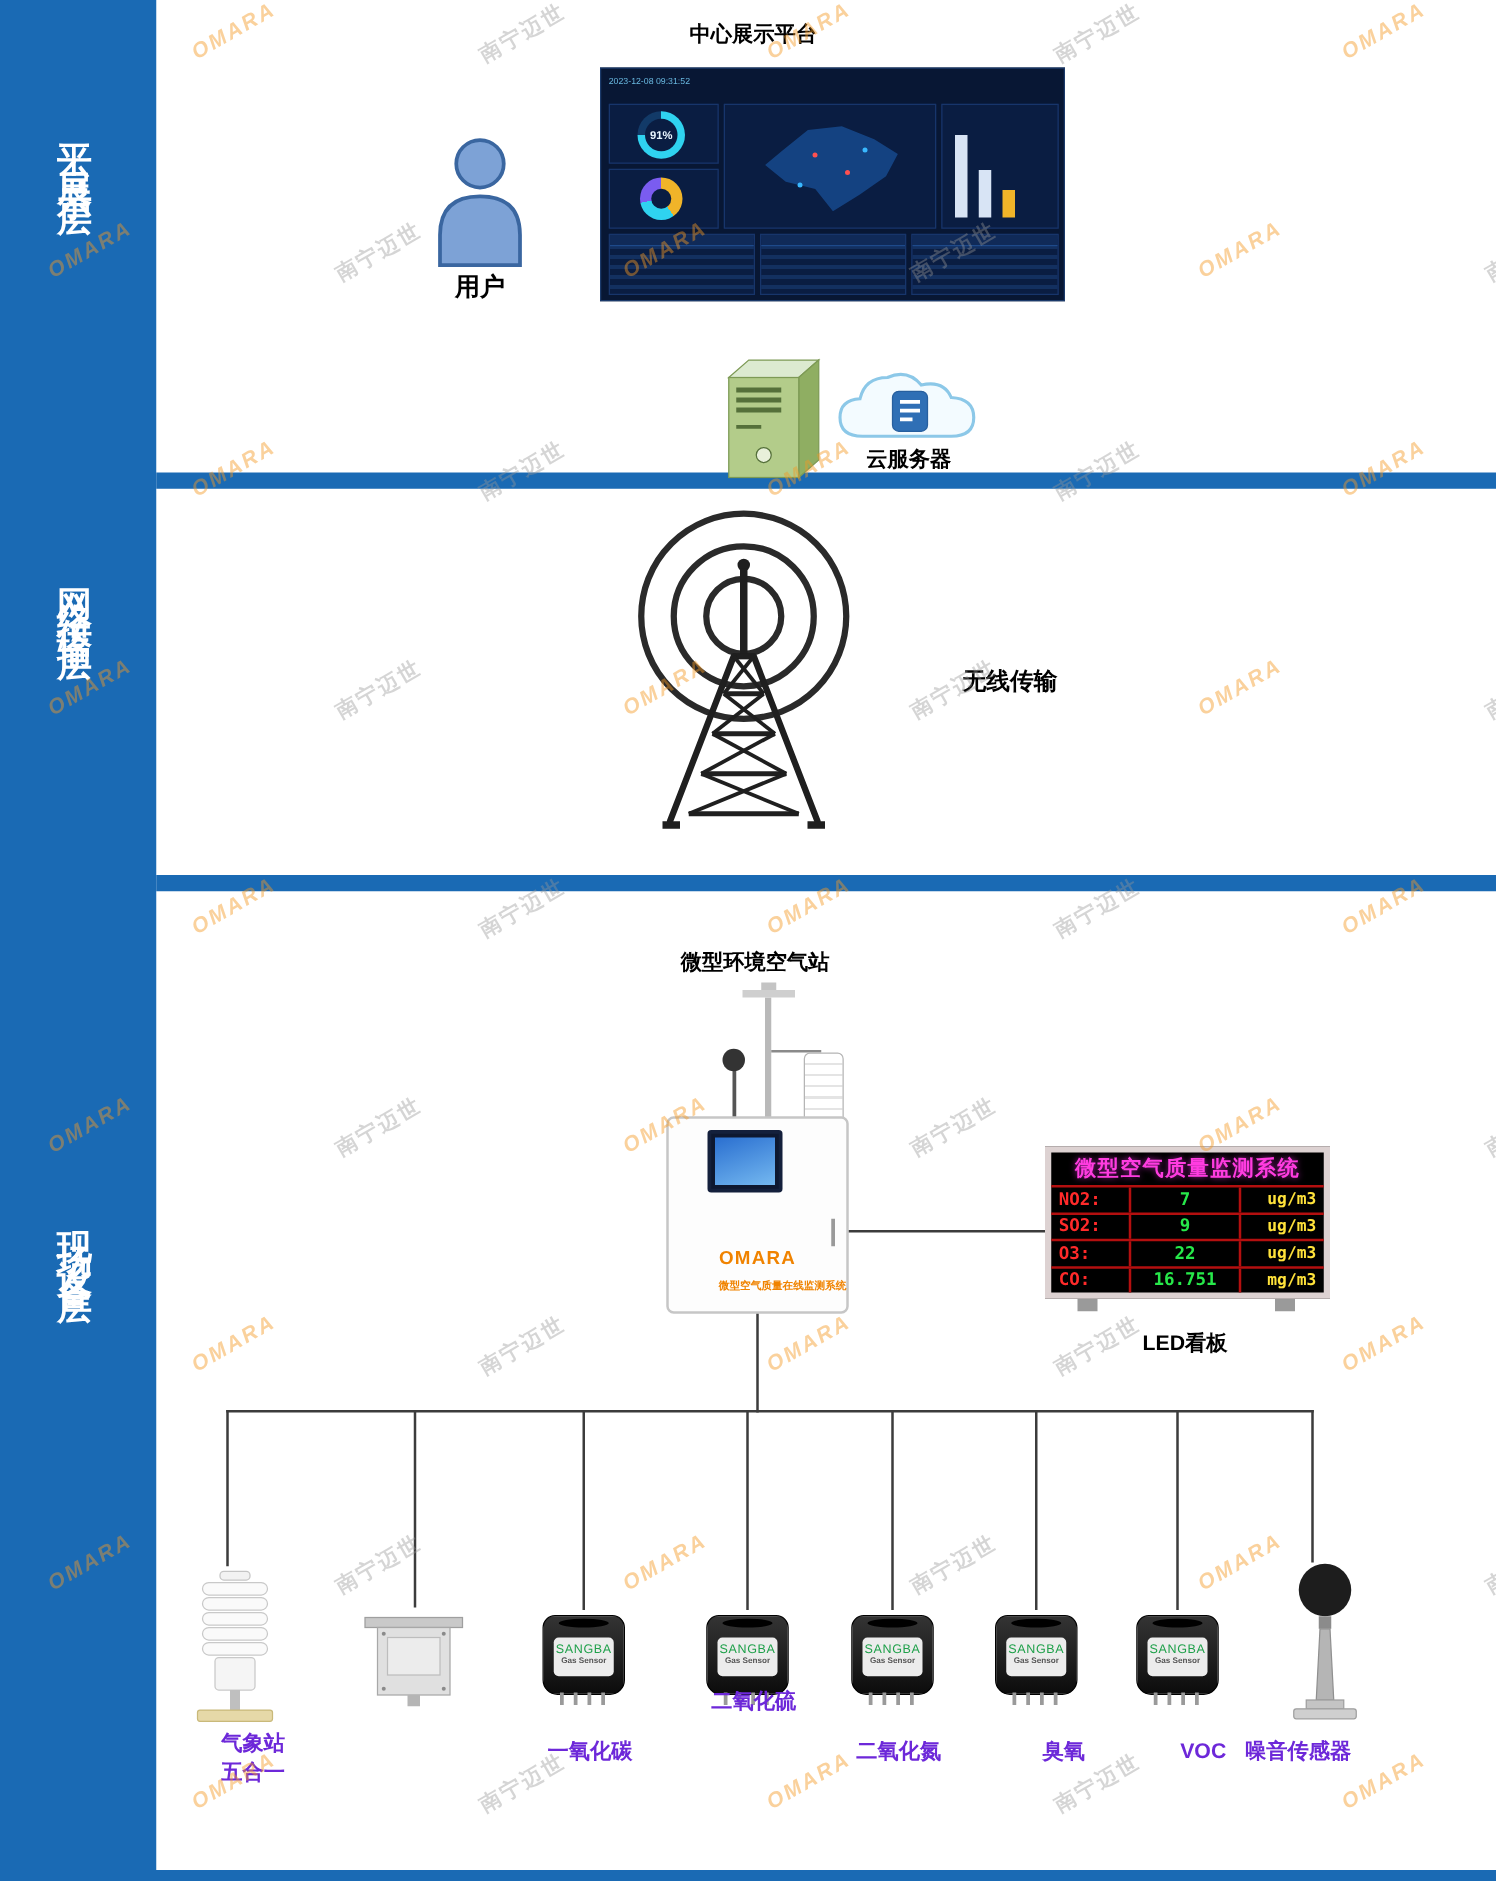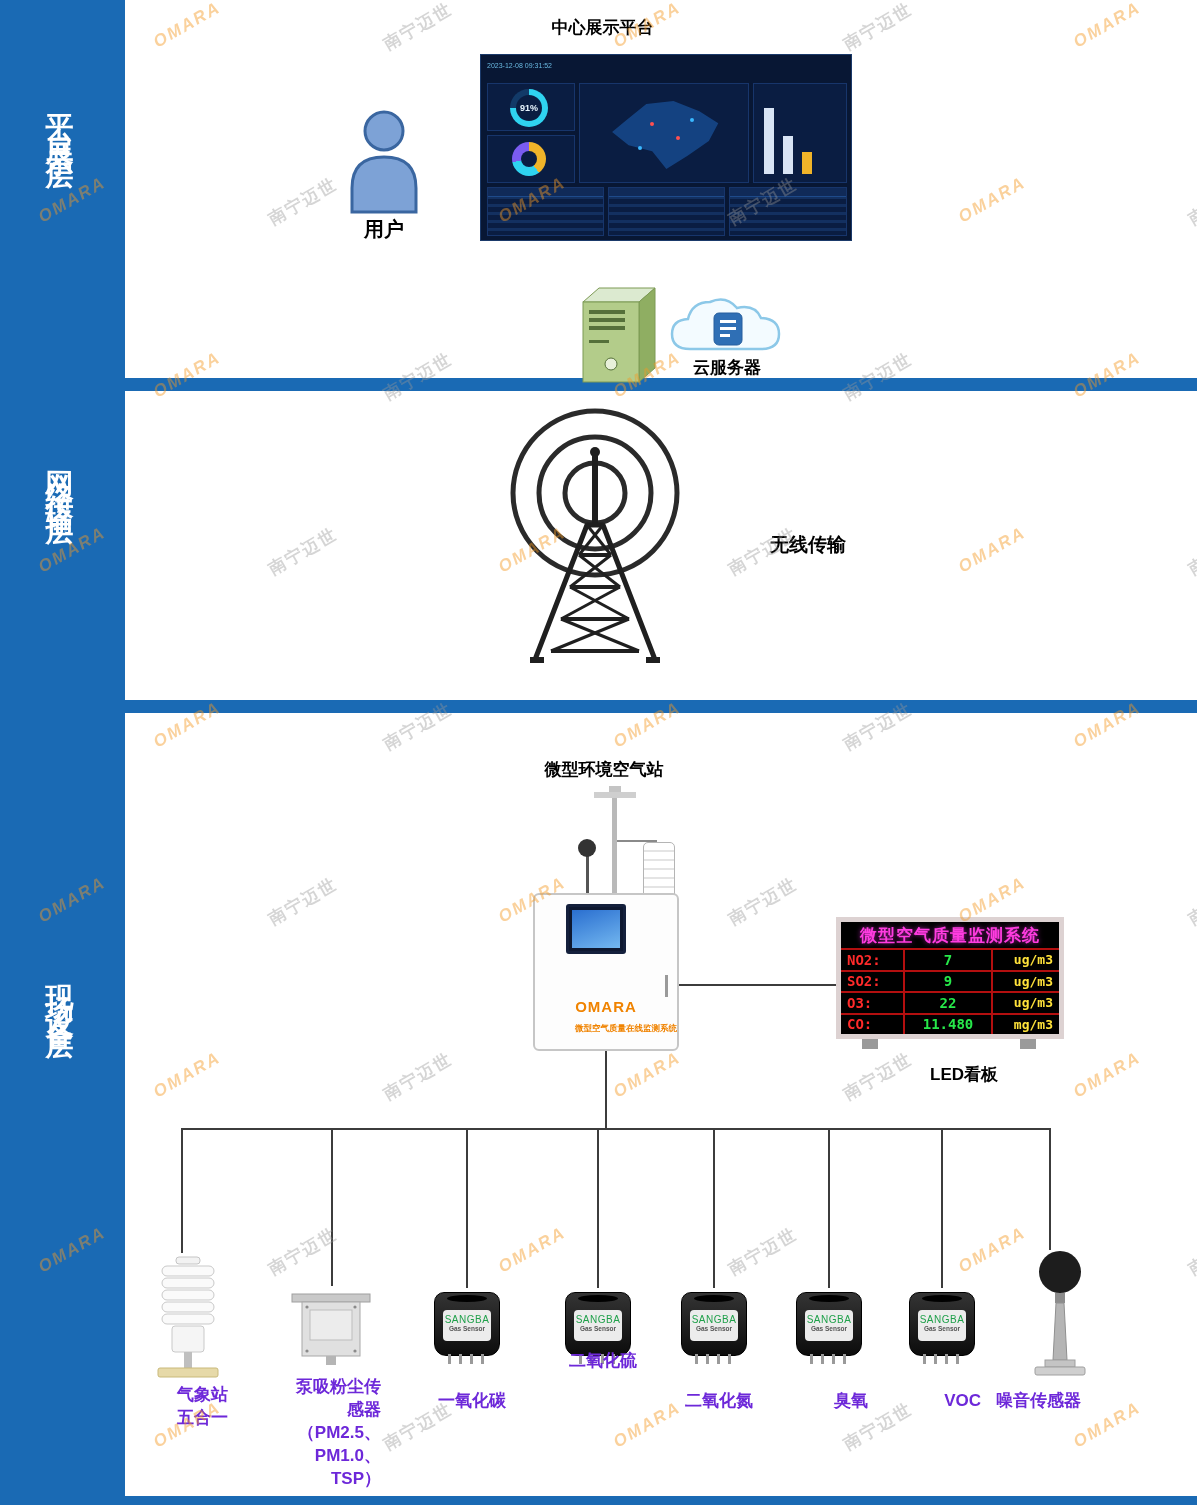--- a/index.html
+++ b/index.html
@@ -241,25 +241,25 @@
       <span class="led-value">9</span>
       <span class="led-unit">ug/m3</span>
     </div>
     <div class="led-row">
       <span class="led-label">O3:</span>
       <span class="led-value">22</span>
       <span class="led-unit">ug/m3</span>
     </div>
     <div class="led-row">
       <span class="led-label">CO:</span>
-      <span class="led-value">11.480</span>
+      <span class="led-value">16.751</span>
       <span class="led-unit">mg/m3</span>
     </div>
   </div>
-  <div class="blabel" style="left:898px;top:1063px;width:100px;font-size:17px;text-align:right;">LED看板</div>
+  <div class="blabel" style="left:898px;top:1063px;width:100px;font-size:17px;">LED看板</div>
 
   <div class="abs" style="left:148px;top:1253px;">
     <svg width="80" height="130" viewBox="0 0 80 130">
       <rect x="28" y="4" width="24" height="7" rx="3" fill="#f2f2f2" stroke="#c5c5c5"></rect>
       <rect x="14" y="13" width="52" height="10" rx="5" fill="#fafafa" stroke="#c9c9c9"></rect>
       <rect x="14" y="25" width="52" height="10" rx="5" fill="#fafafa" stroke="#c9c9c9"></rect>
       <rect x="14" y="37" width="52" height="10" rx="5" fill="#fafafa" stroke="#c9c9c9"></rect>
       <rect x="14" y="49" width="52" height="10" rx="5" fill="#fafafa" stroke="#c9c9c9"></rect>
       <rect x="14" y="61" width="52" height="10" rx="5" fill="#fafafa" stroke="#c9c9c9"></rect>
       <rect x="24" y="73" width="32" height="26" rx="3" fill="#f5f5f5" stroke="#c9c9c9"></rect>
@@ -362,24 +362,20 @@
       <circle cx="35" cy="24" r="21" fill="#1d1d1d"></circle>
       <rect x="30" y="45" width="10" height="10" fill="#8b8b8b"></rect>
       <polygon points="31,55 39,55 42,112 28,112" fill="#b5b5b5" stroke="#909090"></polygon>
       <rect x="20" y="112" width="30" height="7" fill="#c4c4c4" stroke="#9f9f9f"></rect>
       <rect x="10" y="119" width="50" height="8" rx="2" fill="#cfcfcf" stroke="#9f9f9f"></rect>
     </svg>
   </div>
 
   <div class="dev-label" style="left:148px;top:1384px;width:80px;">气象站
 五合一</div>
-  <div class="dev-label" style="left:281px;top:1376px;width:100px;">泵吸粉尘传感器
-（PM2.5、
-PM1.0、
-TSP）</div>
   <div class="dev-label" style="left:426px;top:1390px;width:80px;">一氧化碳</div>
   <div class="dev-label" style="left:557px;top:1350px;width:80px;">二氧化硫</div>
   <div class="dev-label" style="left:673px;top:1390px;width:80px;">二氧化氮</div>
   <div class="dev-label" style="left:788px;top:1390px;width:80px;">臭氧</div>
   <div class="dev-label" style="left:901px;top:1390px;width:80px;">VOC</div>
   <div class="dev-label" style="left:981px;top:1390px;width:100px;">噪音传感器</div>
 
   <div id="wm">
       <span class="wm wm-en" style="left: 150px; top: 15px;">OMARA</span>
       <span class="wm wm-cn" style="left: 380px; top: 15px;">南宁迈世</span>

